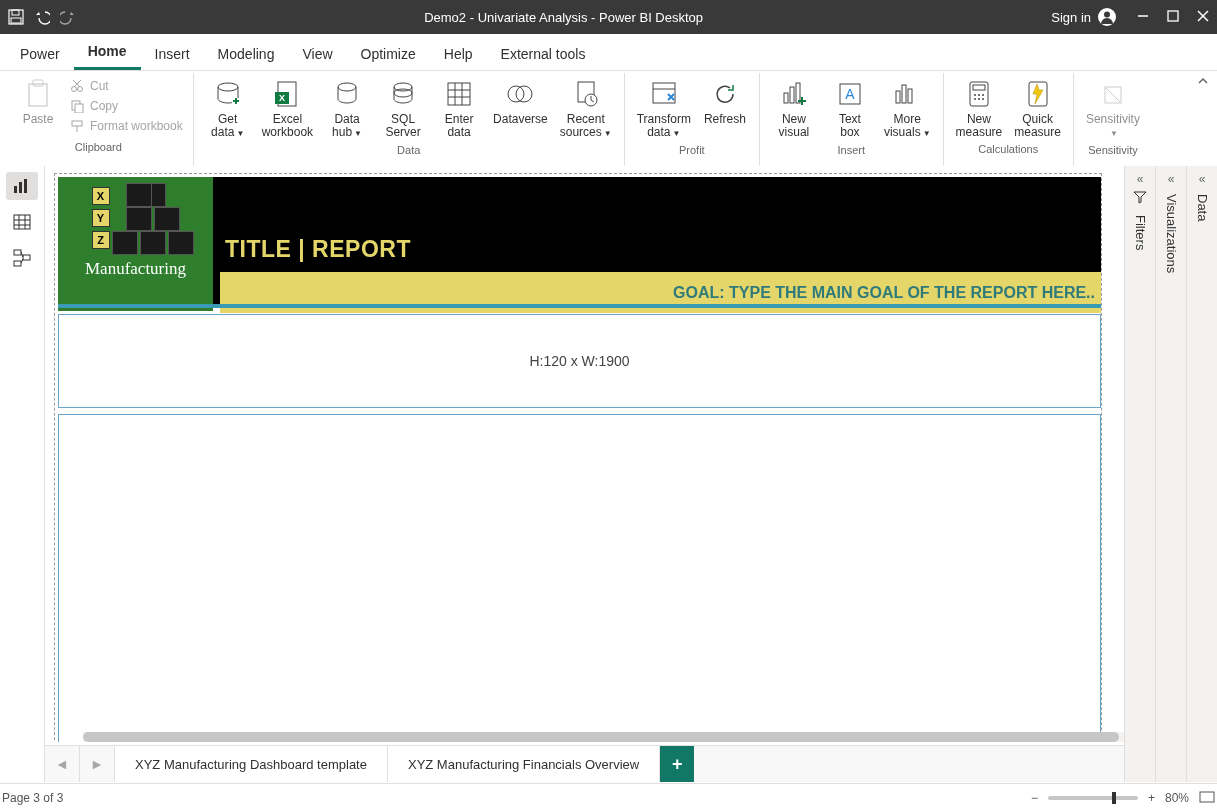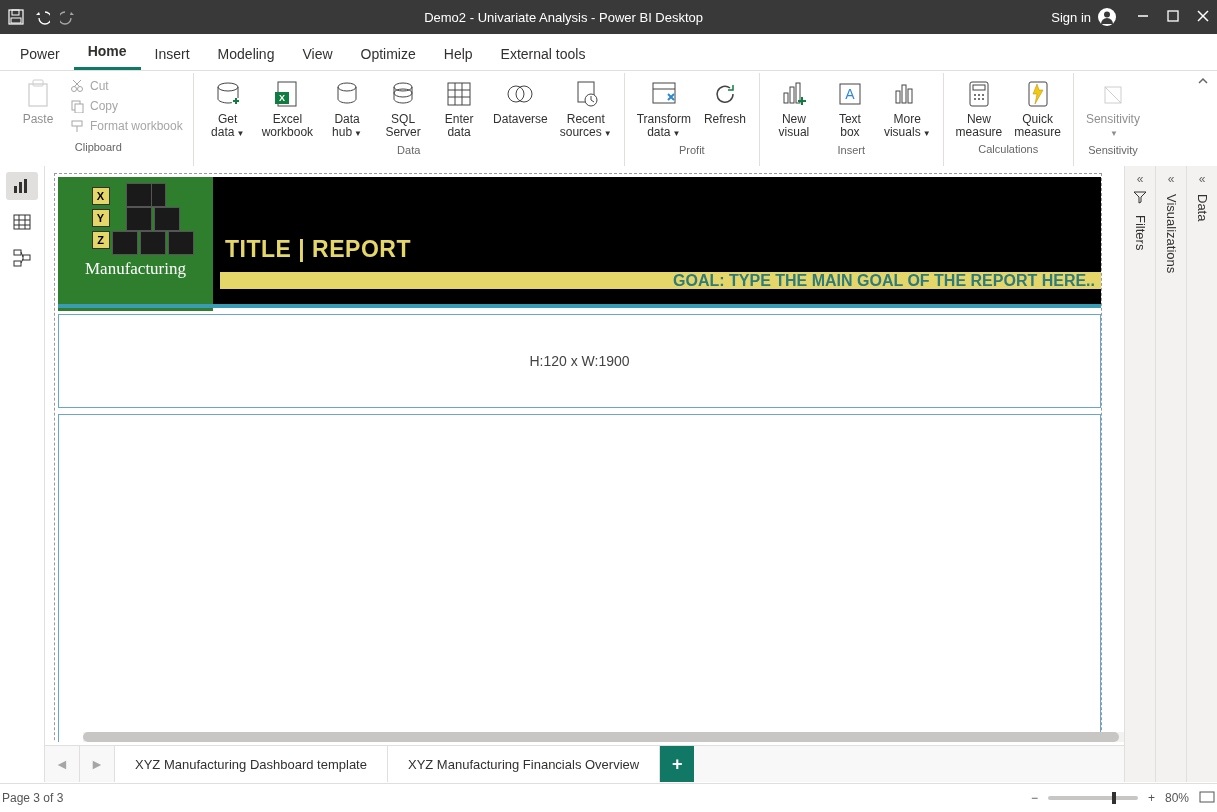--- a/index.html
+++ b/index.html
@@ -31,21 +31,21 @@
 .canvas-wrap{flex:1;position:relative;overflow:hidden;background:#fff}
 .canvas-scroll{position:absolute;inset:0 0 40px 0;overflow:hidden}
 .page{position:absolute;left:10px;top:8px;width:1046px;height:720px;background:#fff;outline:1px dashed #9a9a9a}
 .hdrband{position:absolute;left:3px;top:3px;right:0;height:128px;background:#000}
 .logo{position:absolute;left:3px;top:3px;width:155px;height:128px;background:#2f8c2f;background:linear-gradient(#2e7e2e,#2e7e2e);display:flex;flex-direction:column;align-items:center;justify-content:flex-start;padding-top:6px}
 .logo .blocks{position:relative;width:100px;height:74px}
 .blk{position:absolute;width:24px;height:22px;background:#1a1a1a;border:1px solid #555}
 .ltr{position:absolute;width:16px;height:16px;background:#e5d66a;border:1px solid #333;font-size:11px;font-weight:700;display:flex;align-items:center;justify-content:center;color:#000}
 .logo .name{color:#fff;font-size:17px;font-family:Georgia,serif;margin-top:2px}
 .reporttitle{position:absolute;left:170px;top:62px;color:#e5d66a;font-size:23px;font-weight:700;letter-spacing:.5px}
-.goalbar{position:absolute;left:165px;right:0;top:98px;height:17px;background:#e5d66a;color:#2f7a7a;font-size:16px;font-weight:600;display:flex;align-items:center;justify-content:flex-end;padding-right:6px}
+.goalbar{position:absolute;left:165px;right:0;top:98px;height:41px;background:#e5d66a;color:#2f7a7a;font-size:16px;font-weight:600;display:flex;align-items:center;justify-content:flex-end;padding-right:6px}
 .bluebar{position:absolute;left:3px;right:0;top:130px;height:4px;background:#3a9bb5}
 .ph1{position:absolute;left:3px;top:140px;right:0;height:92px;border:1px solid #6aa6cc;background:#fff;display:flex;align-items:center;justify-content:center;color:#444;font-size:14px}
 .ph2{position:absolute;left:3px;top:240px;right:0;height:470px;border:1px solid #6aa6cc;background:#fff;display:flex;align-items:flex-end;justify-content:center;color:#444;font-size:14px;padding-bottom:28px}
 .hscroll{position:absolute;left:38px;right:0;bottom:40px;height:10px;background:#f3f2f1}
 .hscroll .thumb{position:absolute;left:0;top:0;height:10px;width:1036px;background:#c8c6c4;border-radius:5px}
 .pagetabs{position:absolute;left:0;right:0;bottom:0;height:36px;background:#f8f8f8;border-top:1px solid #e1dfdd;display:flex;align-items:stretch}
 .navbtn{width:34px;display:flex;align-items:center;justify-content:center;color:#a6a6a6;font-size:14px;border-right:1px solid #e1dfdd}
 .ptab{padding:0 20px;display:flex;align-items:center;font-size:13px;color:#323130;border-right:1px solid #e1dfdd;background:#fff;cursor:pointer;position:relative}
 .ptab.active{background:#fff;font-weight:400}
 .ptab .close{position:absolute;right:4px;top:2px;font-size:10px;color:#666}

